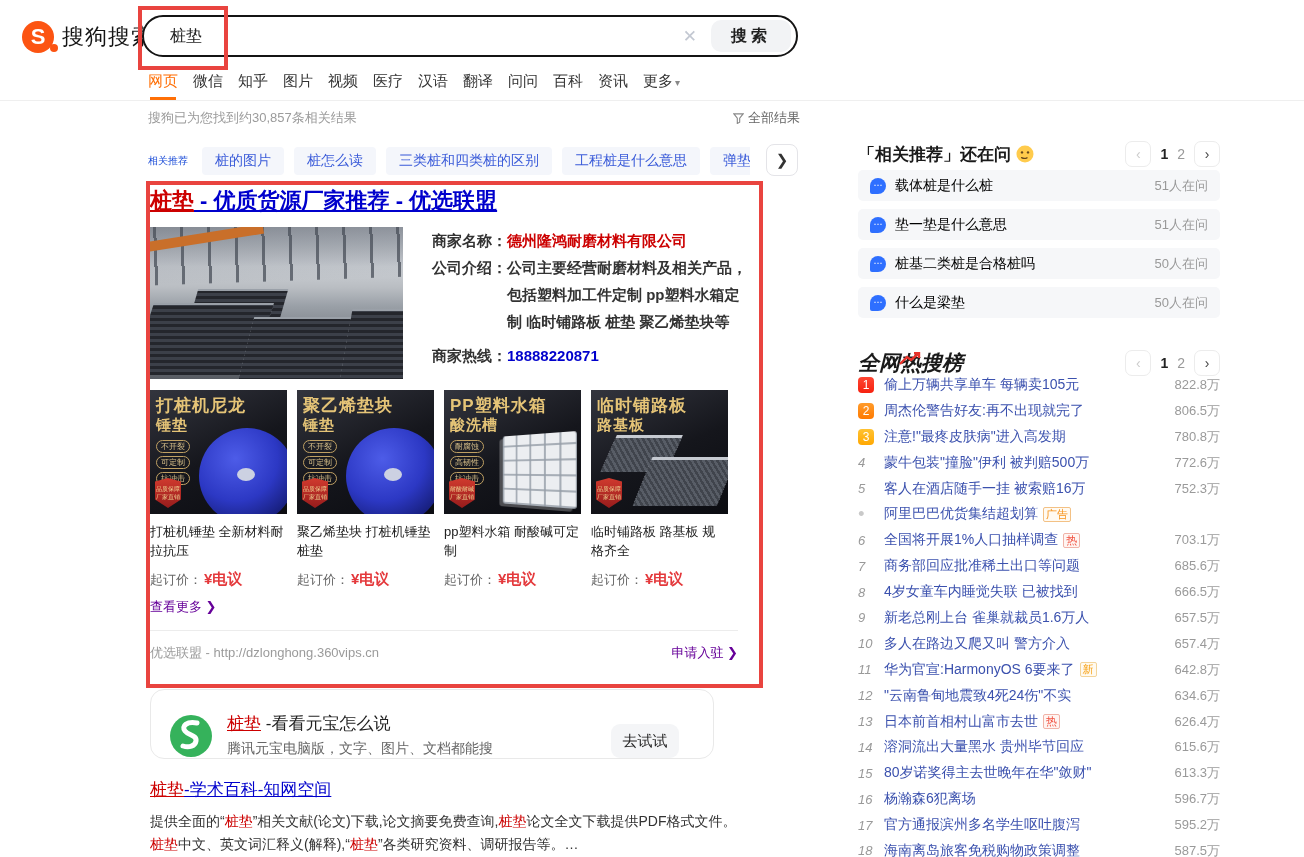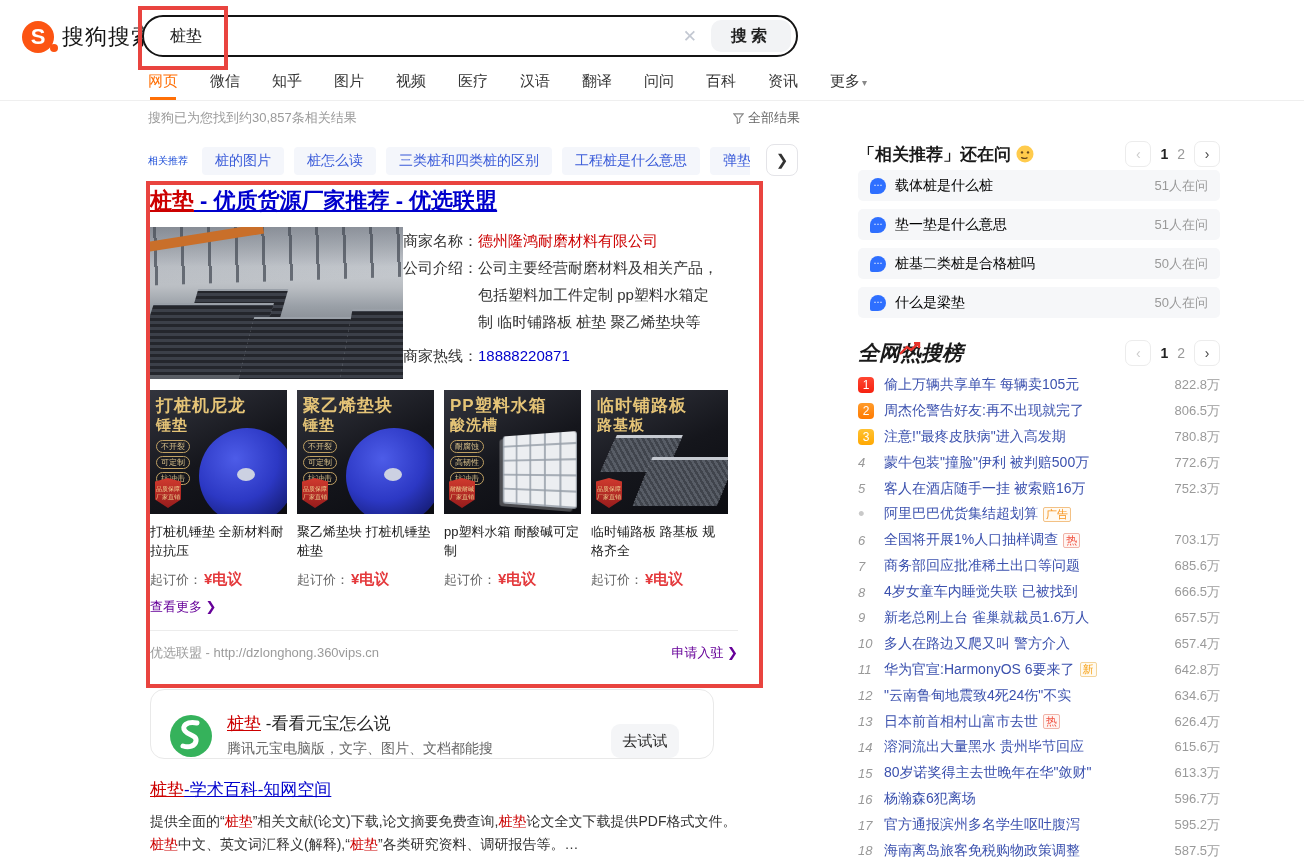--- a/index.html
+++ b/index.html
@@ -11,21 +11,21 @@
   .logo-mark{position:relative;width:32px;height:32px;border-radius:50%;background:#fc5412;color:#fff;
     font-weight:bold;font-size:22px;display:flex;align-items:center;justify-content:center;}
   .logo-mark::after{content:'';position:absolute;right:-4px;bottom:1px;width:8px;height:8px;border-radius:50%;background:#fc5412;}
   .logo-text{font-size:22px;color:#141414;letter-spacing:1px;}
   .search-pill{position:absolute;left:142px;top:15px;width:656px;height:42px;border:2px solid #141414;border-radius:23px;
     background:#fff;display:flex;align-items:center;box-sizing:border-box;}
   .search-query{margin-left:26px;font-size:16px;color:#222;flex:0 0 auto;}
   .clear-x{margin-left:auto;color:#c3c8d2;font-size:17px;padding:0 14px;cursor:pointer;}
   .search-btn{margin-right:5px;width:80px;height:32px;background:#f2f3f5;border-radius:10px;border:none;
     font-size:16px;color:#1f1f1f;font-weight:600;letter-spacing:4px;display:flex;align-items:center;justify-content:center;cursor:pointer;}
-  .tabs{position:absolute;left:148px;top:72px;display:flex;gap:32px;font-size:15px;color:#333;}
+  .tabs{position:absolute;left:148px;top:72px;display:flex;gap:15px;font-size:15px;color:#333;}
   .tab{cursor:pointer;position:relative;white-space:nowrap;}
   .tab[data-active="true"]{color:#ff6f06;}
   .tab[data-active="true"]::after{content:'';position:absolute;left:2px;right:2px;bottom:-9px;height:3px;background:#ff6f06;}
   .tab-arrow{font-size:10px;color:#888;margin-left:2px;}
   .tab-arrow:empty{display:none;}
   .head-divider{position:absolute;left:0;top:100px;width:1304px;height:1px;background:#efefef;}
 
   
   .anno{position:absolute;border:4px solid #e9443f;pointer-events:none;z-index:50;}
   .anno-query{left:138px;top:6px;width:82px;height:56px;}
@@ -54,21 +54,21 @@
   .ad-photo{position:relative;width:253px;height:152px;overflow:hidden;background:linear-gradient(#b6bbc3 0%,#ccd0d5 26%,#b9bdc2 40%,#9aa0a7 52%,#7c8189 70%,#585c63 100%);cursor:pointer;flex:0 0 auto;}
   .roof{position:absolute;left:-20px;top:-8px;width:300px;height:62px;
     background:repeating-linear-gradient(90deg,rgba(72,78,88,.0) 0 24px,rgba(72,78,88,.75) 24px 27px),
                linear-gradient(rgba(90,96,106,.55),rgba(90,96,106,0));transform:rotate(-2deg);}
   .crane{position:absolute;left:-6px;top:6px;width:120px;height:10px;background:#c96f2a;transform:rotate(-9deg);}
   .stack{position:absolute;background:repeating-linear-gradient(0deg,#24262c 0 3px,#3c4049 3px 6px);box-shadow:0 -2px 0 #9aa0a8;}
   .stack.s1{left:-8px;top:78px;width:120px;height:70px;transform:skewX(-18deg);}
   .stack.s2{left:96px;top:92px;width:130px;height:62px;transform:skewX(-14deg);}
   .stack.s3{left:196px;top:84px;width:80px;height:70px;transform:skewX(-10deg);}
   .stack.s4{left:44px;top:64px;width:90px;height:26px;transform:skewX(-16deg);}
-  .ad-info{font-size:15px;line-height:27px;width:318px;}
+  .ad-info{margin-left:29px;font-size:15px;line-height:27px;width:318px;font-weight:bold;}
   .info-row{display:flex;}
   .info-label{color:#333;flex:0 0 auto;}
   .vendor{color:#cc0000;}
   .intro-val{color:#333;}
   .hotline-row{margin-top:7px;}
   .hotline{color:#0000cc;cursor:pointer;}
 
   .products{position:absolute;top:204px;left:0;display:flex;gap:10px;}
   .prod{width:137px;cursor:pointer;}
   .prod-img{position:relative;width:137px;height:124px;background:linear-gradient(155deg,#33353e,#15161c 52%,#0b0c11);overflow:hidden;}
@@ -136,21 +136,21 @@
   .pg-next{color:#444;}
   .pg-num1{font-size:14px;font-weight:bold;color:#222;}
   .pg-num2{font-size:14px;color:#999;}
   .ask-list{position:absolute;left:0;top:170px;width:362px;}
   .ask-row{height:31px;margin-bottom:8px;background:#f6f7f9;border-radius:5px;display:flex;align-items:center;
     padding:0 12px;cursor:pointer;}
   .bubble{width:16px;height:16px;border-radius:50% 50% 50% 2px;background:#2e6fff;color:#fff;font-size:9px;line-height:14px;
     text-align:center;margin-right:9px;flex:0 0 auto;}
   .ask-q{font-size:14px;color:#000000;}
   .ask-count{margin-left:auto;font-size:13px;color:#999;}
-  .hot-head{top:339px;}
+  .hot-head{top:349px;}
   .hot-logo{font-size:21px;font-weight:800;font-style:italic;color:#1a1a1a;letter-spacing:0;}
   .hot-flame{position:relative;display:inline-block;}
   .hot-flame svg{position:absolute;left:-1px;top:3px;}
   .hot-list{position:absolute;left:0;top:372px;width:362px;}
   .hot-row{display:flex;align-items:center;height:25.9px;cursor:pointer;}
   .hot-rank{width:20px;margin-right:6px;font-size:13px;color:#999;display:flex;align-items:center;}
   .hot-row:nth-of-type(1) .hot-rank i,.hot-row:nth-of-type(2) .hot-rank i,.hot-row:nth-of-type(3) .hot-rank i{
     font-style:normal;width:16px;height:16px;border-radius:4px;color:#fff;font-size:12px;display:flex;align-items:center;justify-content:center;}
   .hot-row:nth-of-type(1) .hot-rank i{background:linear-gradient(#ff4632,#f6210f);}
   .hot-row:nth-of-type(2) .hot-rank i{background:linear-gradient(#ff9b2b,#ff7a00);}

